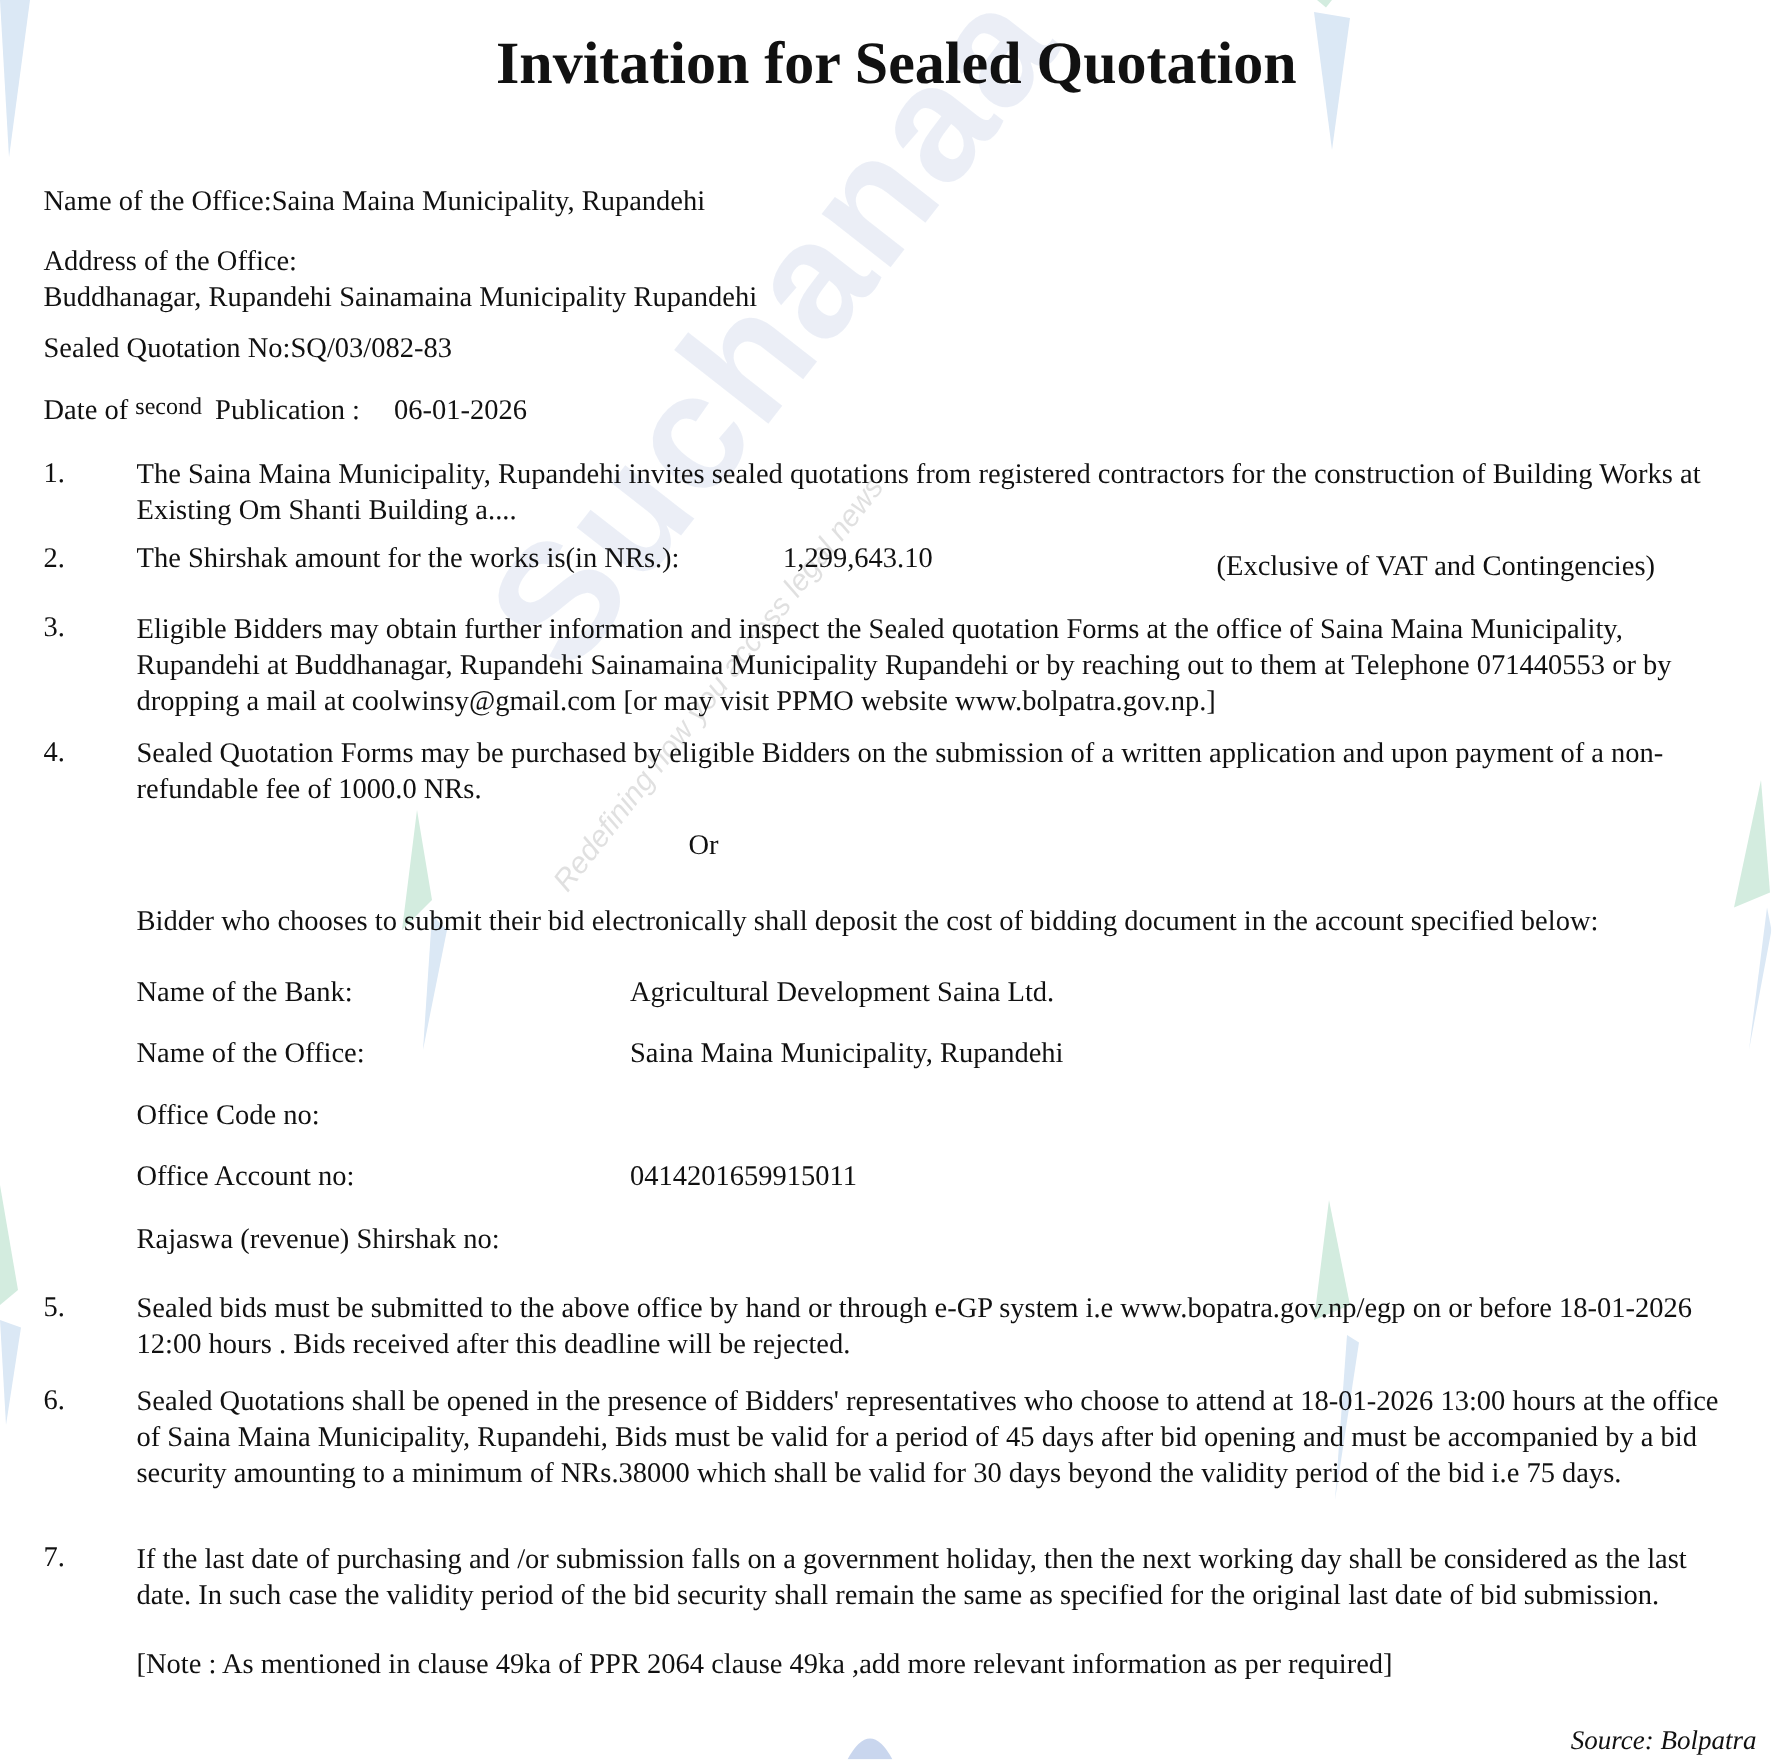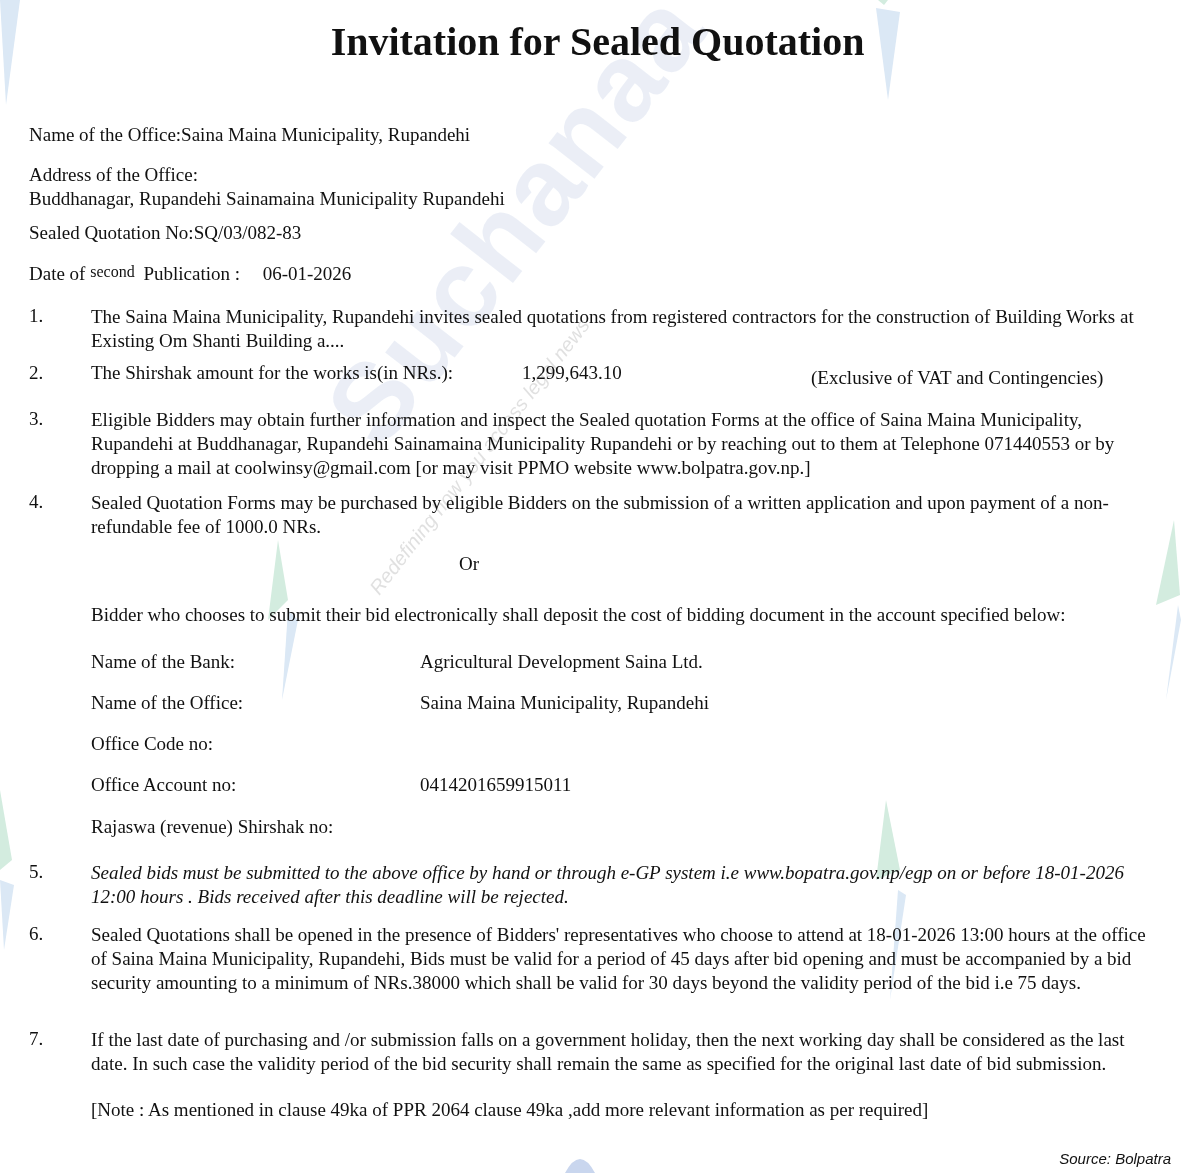--- a/index.html
+++ b/index.html
@@ -29,21 +29,21 @@
       font-weight: bold; font-size: 40px; letter-spacing: 0px;
     }
     .line { position: absolute; white-space: nowrap; }
     .num { position: absolute; left: 29px; }
     .para { position: absolute; left: 91px; width: 1070px; line-height: 24px; }
     .sup { font-size: 16px; position: relative; top: -3px; text-align: right; }
     .kv-label { position: absolute; left: 91px; }
     .kv-value { position: absolute; left: 420px; }
     .source {
       position: absolute; right: 10px; top: 1150px;
-      font-family: Liberation Sans, sans-serif; font-style: italic; font-size: 15px;
+      font-family: Liberation Serif, serif; font-style: italic; font-size: 18px;
     }
   </style>
 </head>
 <body>
 
 <div class="wm" style="left:0;top:0;">
   <svg width="30" height="110">
       <polygon points="0,0 20,0 6,105" fill="#dbe8f5"></polygon>
     </svg>
 </div>
@@ -124,21 +124,21 @@
   <div class="kv-value" style="top:692px;">Saina Maina Municipality, Rupandehi</div>
   <div class="kv-label" style="top:733px;">Office Code no:</div>
   <div class="kv-value" style="top:733px;"></div>
   <div class="kv-label" style="top:774px;">Office Account no:</div>
   <div class="kv-value" style="top:774px;">0414201659915011</div>
   <div class="kv-label" style="top:816px;">Rajaswa (revenue) Shirshak no:</div>
   <div class="kv-value" style="top:816px;"></div>
 </div>
 
 <div class="num" style="top:861px;">5.</div>
-<div class="para" style="top:861px;font-style:italic;">Sealed bids must be submitted to the above office by hand or through e-GP system i.e www.bopatra.gov.np/egp on or before 18-01-2026 12:00 hours . Bids received after this deadline will be rejected.</div>
+<div class="para" style="top:861px;">Sealed bids must be submitted to the above office by hand or through e-GP system i.e www.bopatra.gov.np/egp on or before 18-01-2026 12:00 hours . Bids received after this deadline will be rejected.</div>
 
 <div class="num" style="top:923px;">6.</div>
 <div class="para" style="top:923px;">Sealed Quotations shall be opened in the presence of Bidders' representatives who choose to attend at 18-01-2026 13:00 hours at the office of  Saina Maina Municipality, Rupandehi, Bids must be valid for a period of 45 days after bid opening and must be accompanied by a bid security amounting to a minimum of NRs.38000 which shall be valid for 30 days beyond the validity period of the bid i.e 75 days.</div>
 
 <div class="num" style="top:1028px;">7.</div>
 <div class="para" style="top:1028px;">If the last date of purchasing and /or submission falls on a government holiday, then the next working day shall be considered as the last date. In such case the validity period of the bid security shall remain the same as specified for the original last date of bid submission.</div>
 <div class="line" style="left:91px;top:1099px;">[Note : As mentioned in clause 49ka of PPR 2064 clause 49ka ,add more relevant information as per required]</div>
 
 <div class="source">Source: Bolpatra</div>
 

